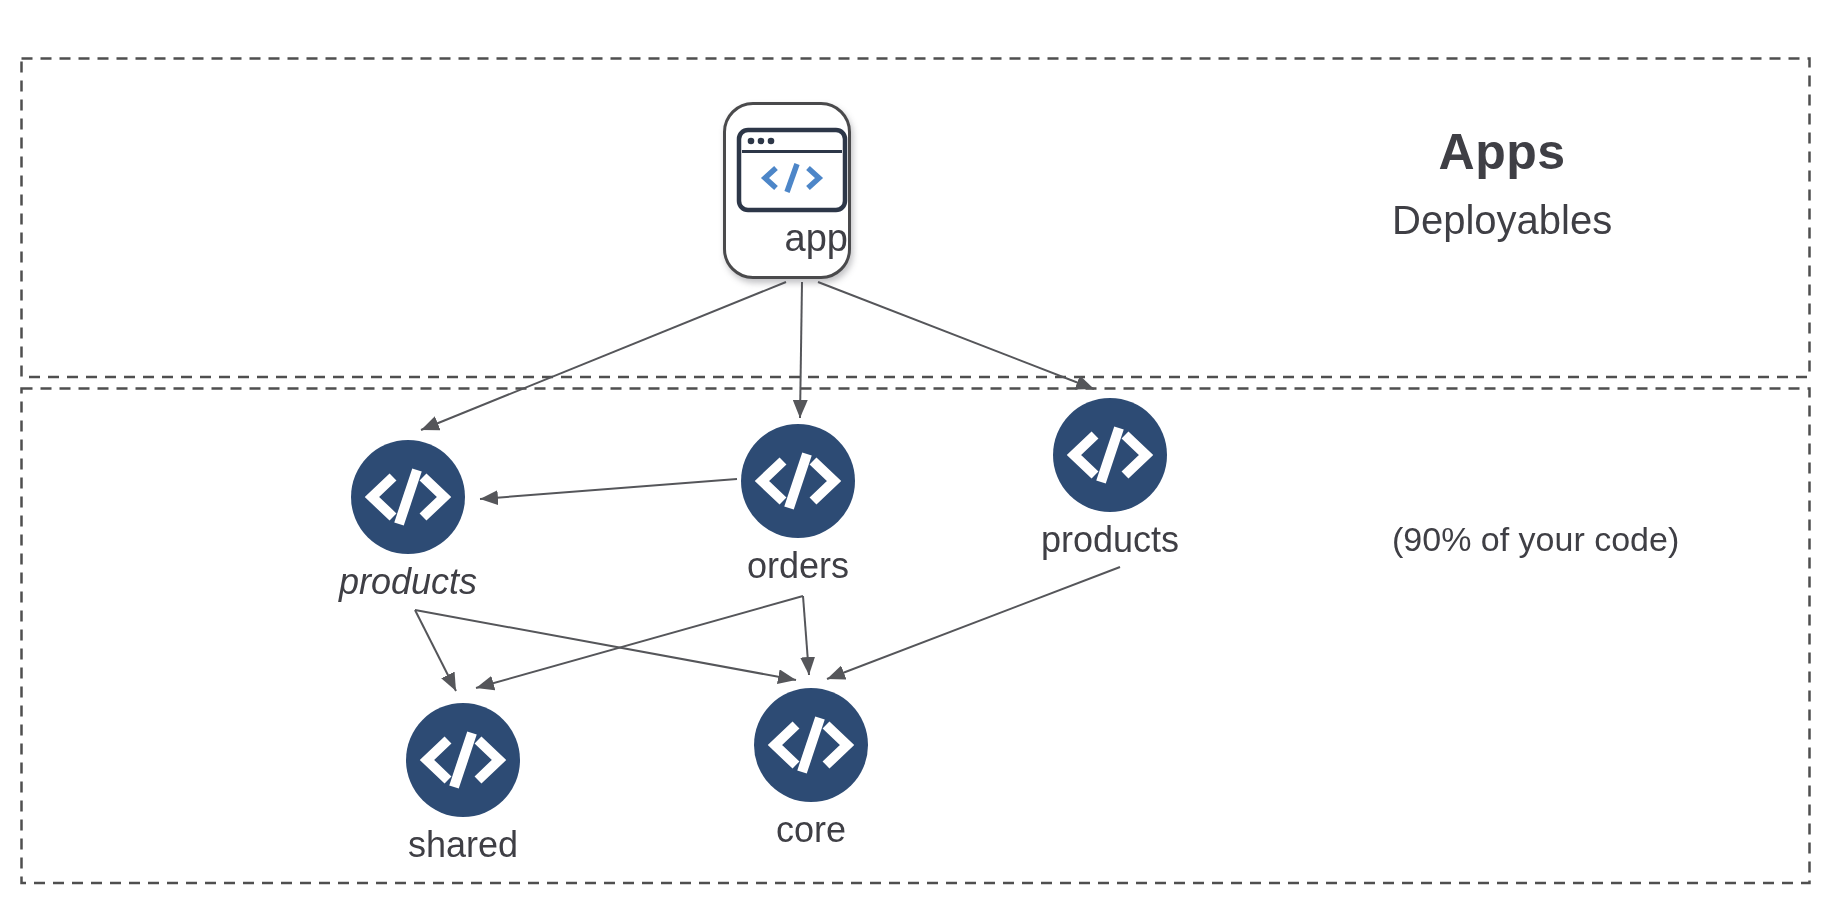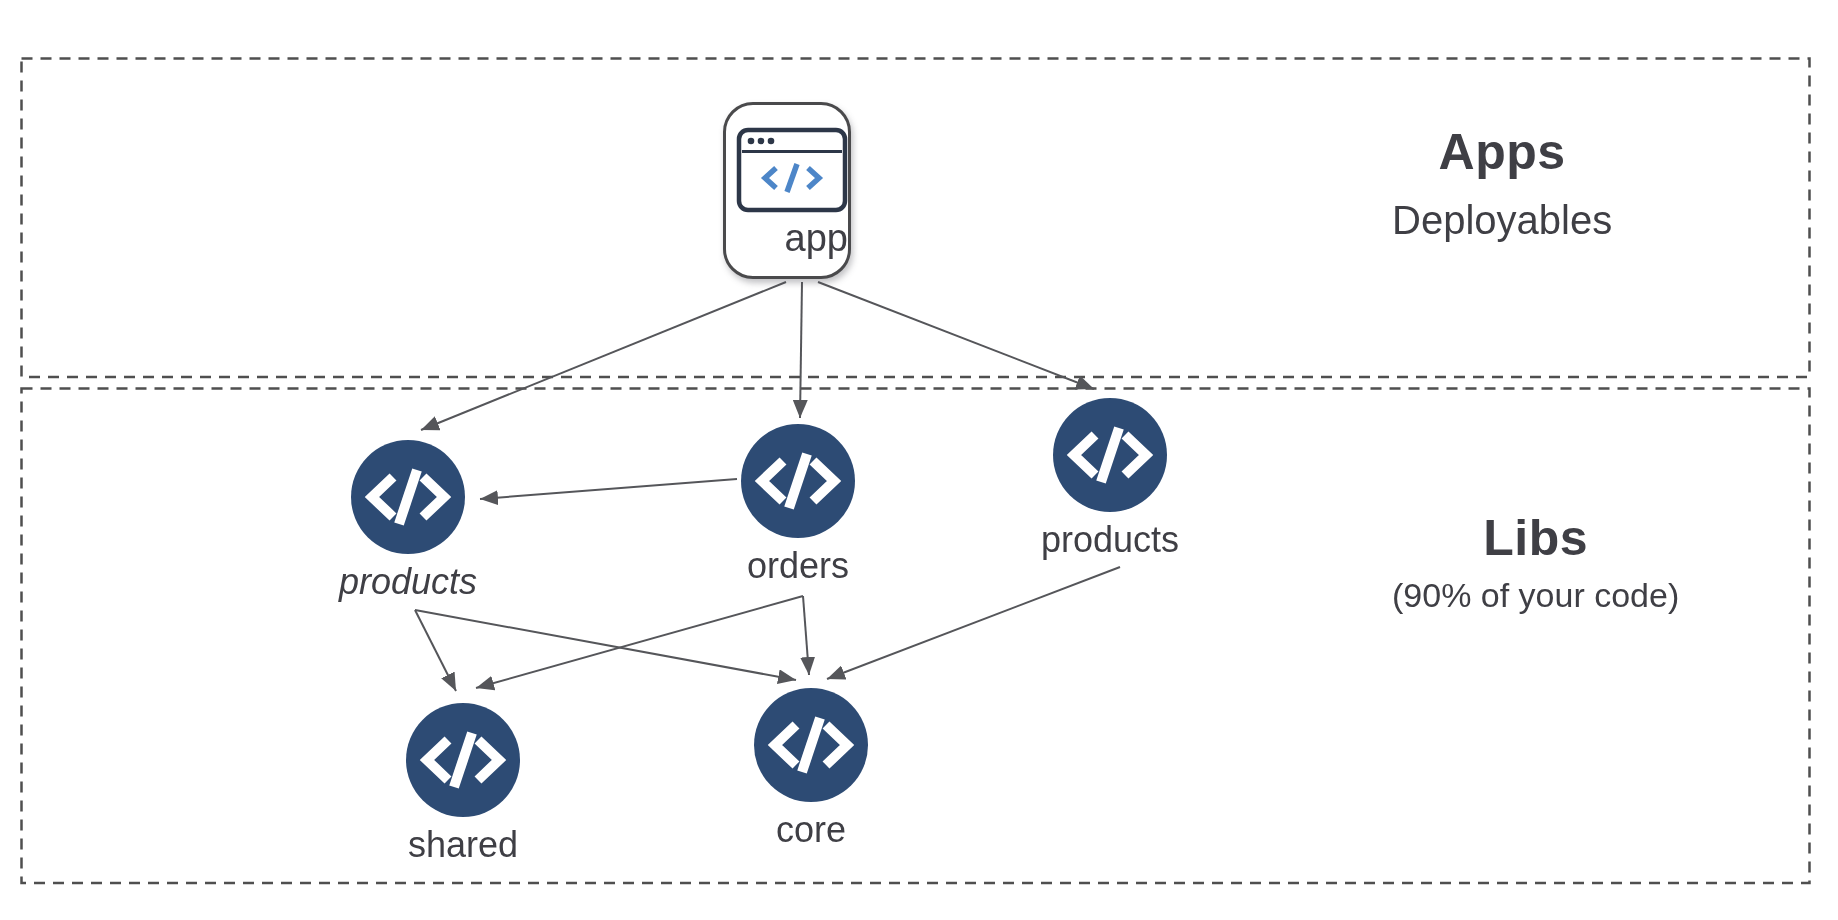--- a/index.html
+++ b/index.html
@@ -74,21 +74,20 @@
         <line x1="1120" y1="567" x2="827" y2="679" stroke="var(--arrow)" stroke-width="2" marker-end="url(#arrowhead)"></line>
       </g>
   </svg>
 
   <div class="section-heading heading-apps">
     <div class="title">Apps</div>
     <div class="subtitle">Deployables</div>
   </div>
 
   <div class="section-heading heading-libs">
-    <div class="title">Libs</div>
     <div class="subtitle">(90% of your code)</div>
   </div>
 
   <div class="app-node">
     <svg class="browser-icon" width="112" height="86" viewBox="0 0 112 86">
       <rect x="3" y="3" width="106" height="80" rx="9" fill="#ffffff" stroke="var(--icon-stroke)" stroke-width="4.5"></rect>
       <circle cx="15" cy="14" r="3.3" fill="var(--icon-stroke)"></circle>
       <circle cx="25" cy="14" r="3.3" fill="var(--icon-stroke)"></circle>
       <circle cx="35" cy="14" r="3.3" fill="var(--icon-stroke)"></circle>
       <line x1="6" y1="24.5" x2="106" y2="24.5" stroke="var(--icon-stroke)" stroke-width="3"></line>

